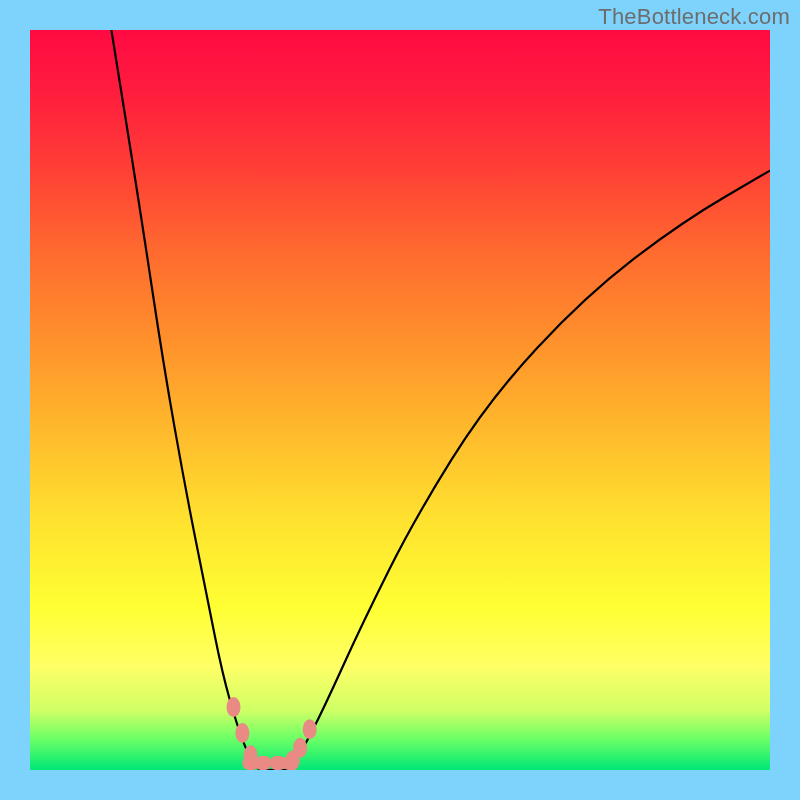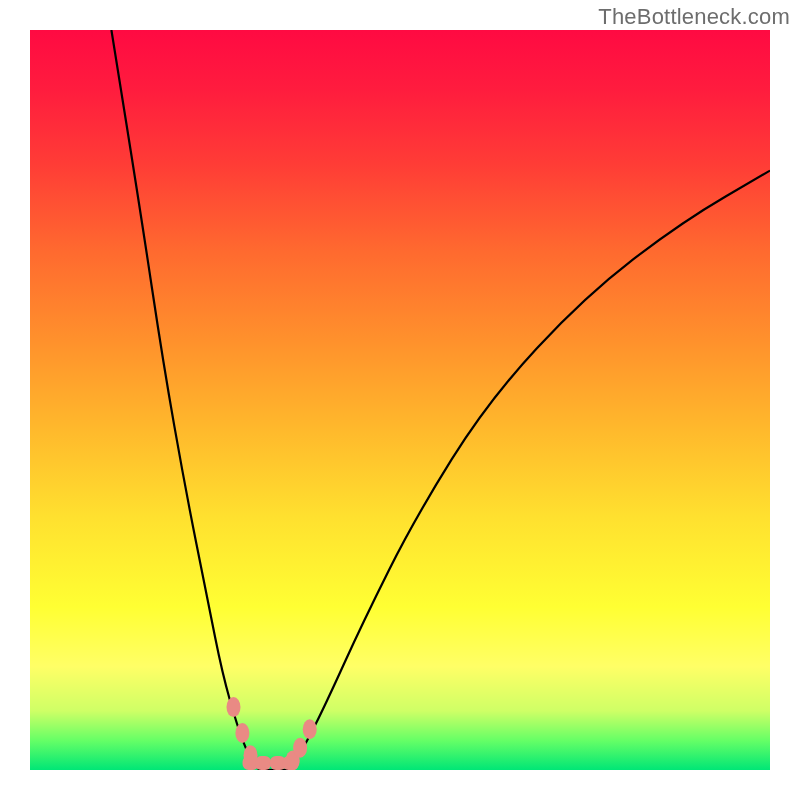--- a/index.html
+++ b/index.html
@@ -8,21 +8,21 @@
     width: 800px;
     height: 800px;
     background: #000;
     overflow: hidden;
     font-family: Arial, Helvetica, sans-serif;
   }
   .frame {
     position: relative;
     width: 800px;
     height: 800px;
-    background: #ffffff;
+    background: #7dd3fc;
   }
   .watermark {
     position: absolute;
     top: 4px;
     right: 10px;
     color: #6d6d6d;
     font-size: 22px;
     font-weight: 500;
     letter-spacing: 0.2px;
     z-index: 50;

